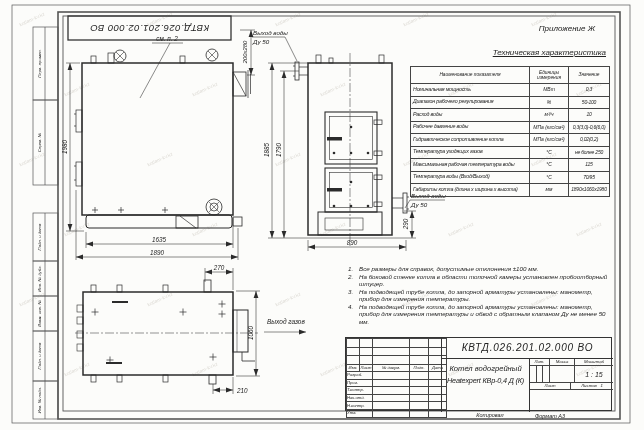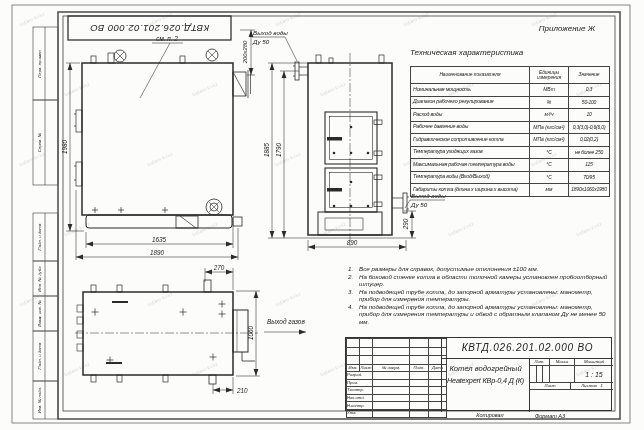--- a/index.html
+++ b/index.html
@@ -8,21 +8,21 @@
   .wm-layer{position:absolute;inset:0;z-index:1;pointer-events:none;}
   .wm{position:absolute;font-size:5px;color:#8a8070;opacity:.28;transform:rotate(-25deg);
       font-family:"Liberation Sans",sans-serif;white-space:nowrap;}
   svg.canvas{position:absolute;left:0;top:0;z-index:2;}
   svg.canvas text{font-family:"Liberation Sans",sans-serif;font-style:italic;fill:#222;stroke:none;}
   .abs{position:absolute;z-index:3;}
   .it{font-style:italic;}
 
   
   .appendix{left:475px;top:24px;width:120px;font-size:8px;text-align:right;}
-  .spec-title{left:410px;top:48px;width:196px;font-size:8px;text-align:left;}
+  .spec-title{left:410px;top:48px;width:196px;font-size:8px;text-align:right;text-decoration:underline;}
 
   
   .spec{left:410px;top:66px;}
   .spec table{border-collapse:collapse;table-layout:fixed;width:196px;}
   .spec td,.spec th{border:0.5px solid #444;padding:0;margin:0;overflow:hidden;
         font-weight:normal;font-style:italic;line-height:1.05;}
   .spec th{font-size:4.8px;height:16px;text-align:center;vertical-align:middle;}
   .spec td{height:11.5px;vertical-align:middle;white-space:nowrap;}
   .spec td.n{font-size:5.3px;padding-left:2px;letter-spacing:-0.2px;}
   .spec td.u{font-size:5px;text-align:center;}

